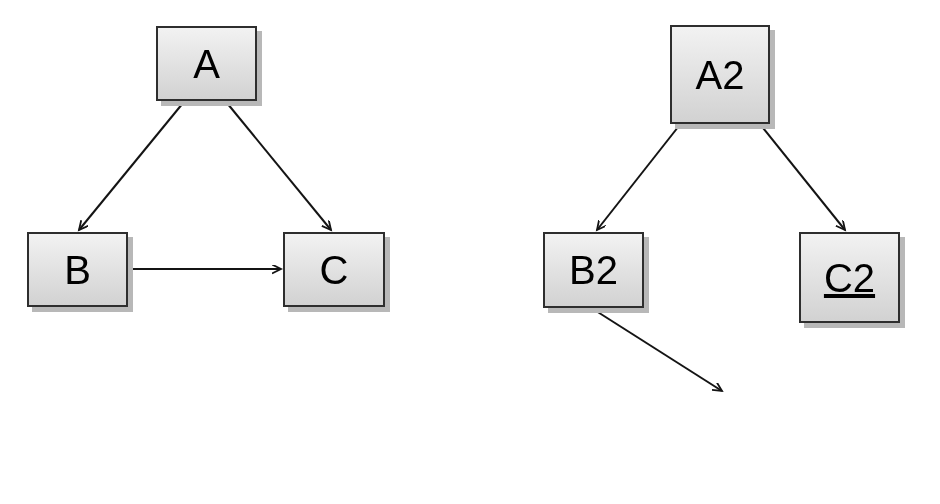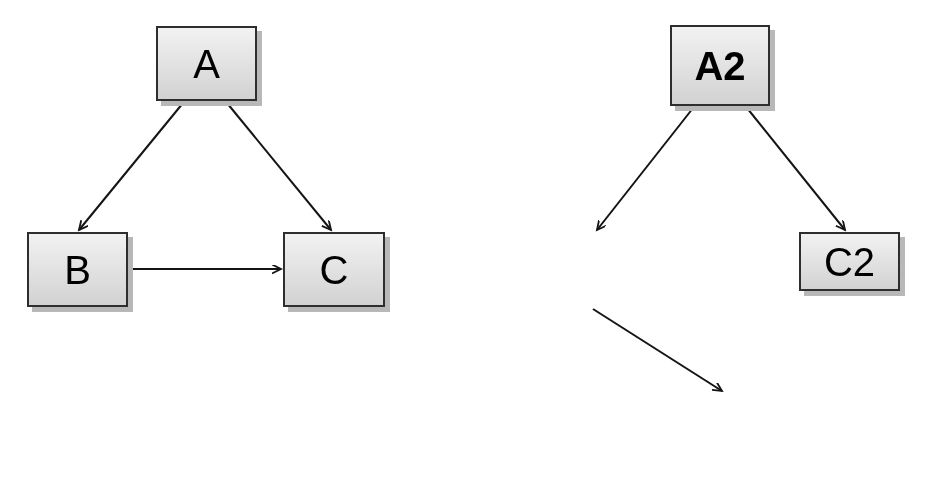--- a/index.html
+++ b/index.html
@@ -66,20 +66,23 @@
   <div class="nodes-layer" id="nodes-layer">
       <div class="node" style="left: 156px; top: 26px; width: 101px; height: 75px;">
         <span class="node-label">A</span>
       </div>
       <div class="node" style="left: 27px; top: 232px; width: 101px; height: 75px;">
         <span class="node-label">B</span>
       </div>
       <div class="node" style="left: 283px; top: 232px; width: 102px; height: 75px;">
         <span class="node-label">C</span>
       </div>
-      <div class="node" style="left: 670px; top: 25px; width: 100px; height: 81px; font-weight: bold;">
+      <div class="node" style="left: 670px; top: 25px; width: 100px; height: 99px;">
         <span class="node-label">A2</span>
       </div>
-      <div class="node" style="left: 799px; top: 232px; width: 101px; height: 59px;">
+      <div class="node" style="left: 543px; top: 232px; width: 101px; height: 76px;">
+        <span class="node-label">B2</span>
+      </div>
+      <div class="node" style="left: 799px; top: 232px; width: 101px; height: 91px; text-decoration: underline;">
         <span class="node-label">C2</span>
       </div>
     </div>
 </div>
 
 </body></html>

